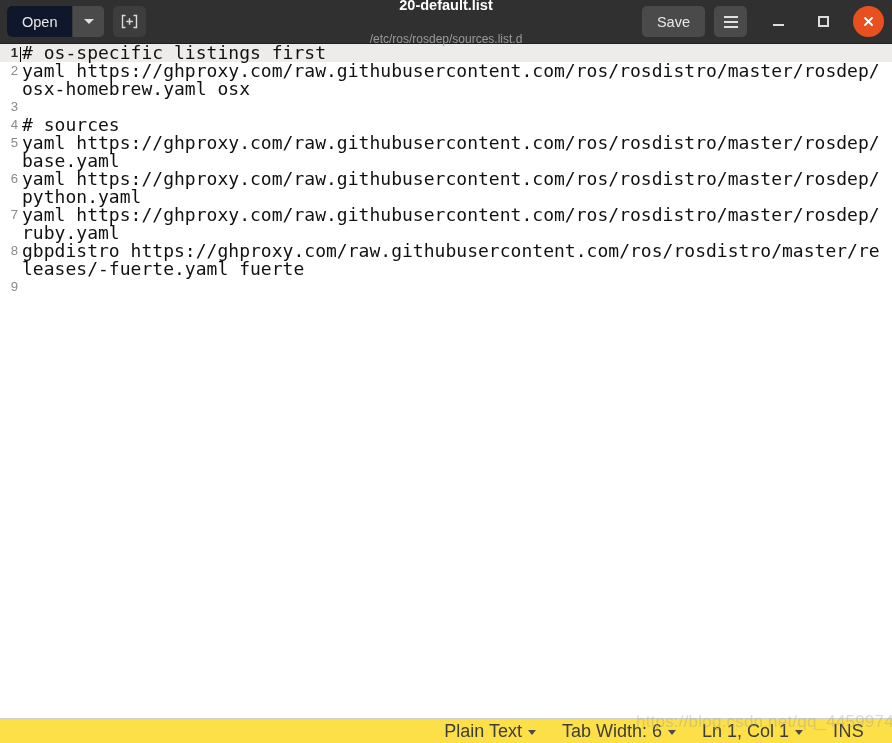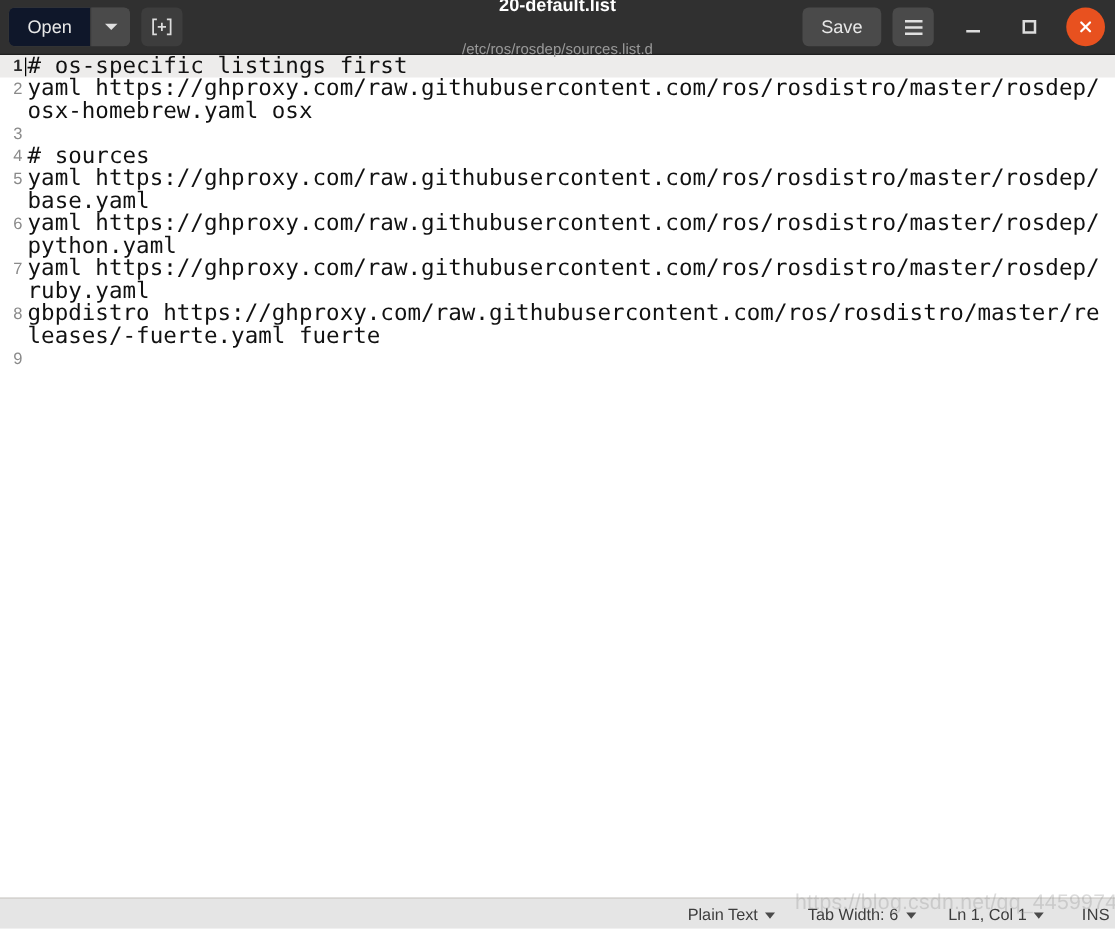--- a/index.html
+++ b/index.html
@@ -251,29 +251,29 @@
     width: 19px;
     min-width: 19px;
     background: #ffffff;
   }
   .filler-body { flex: 1; }
 
   
   .statusbar {
     height: 25px;
     min-height: 25px;
-    background: #e5e5e5;
+    background: #fde047;
     border-top: 1px solid #cfcdc9;
     display: flex;
     align-items: center;
     justify-content: flex-end;
-    padding-right: 4px;
-    position: relative;
-    font-family: "Liberation Sans", sans-serif;
-    font-size: 13px;
+    padding-right: 28px;
+    position: relative;
+    font-family: "Liberation Sans", sans-serif;
+    font-size: 18px;
     color: #3d3d3d;
   }
   .sb-item {
     display: flex;
     align-items: center;
     gap: 6px;
     margin-left: 26px;
     cursor: pointer;
     white-space: nowrap;
   }

